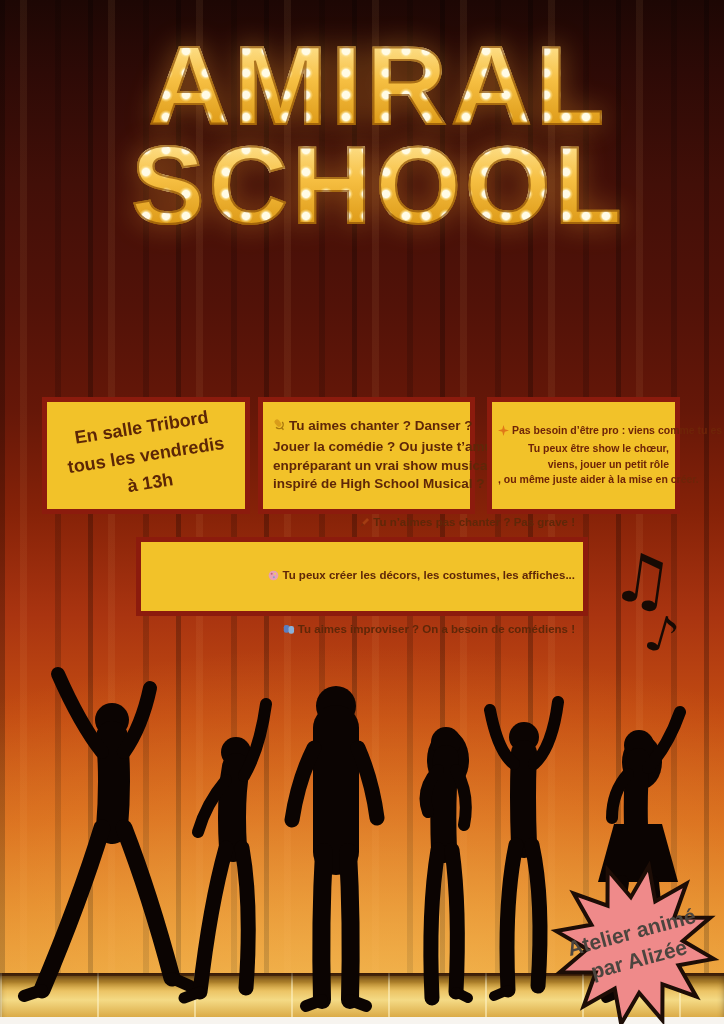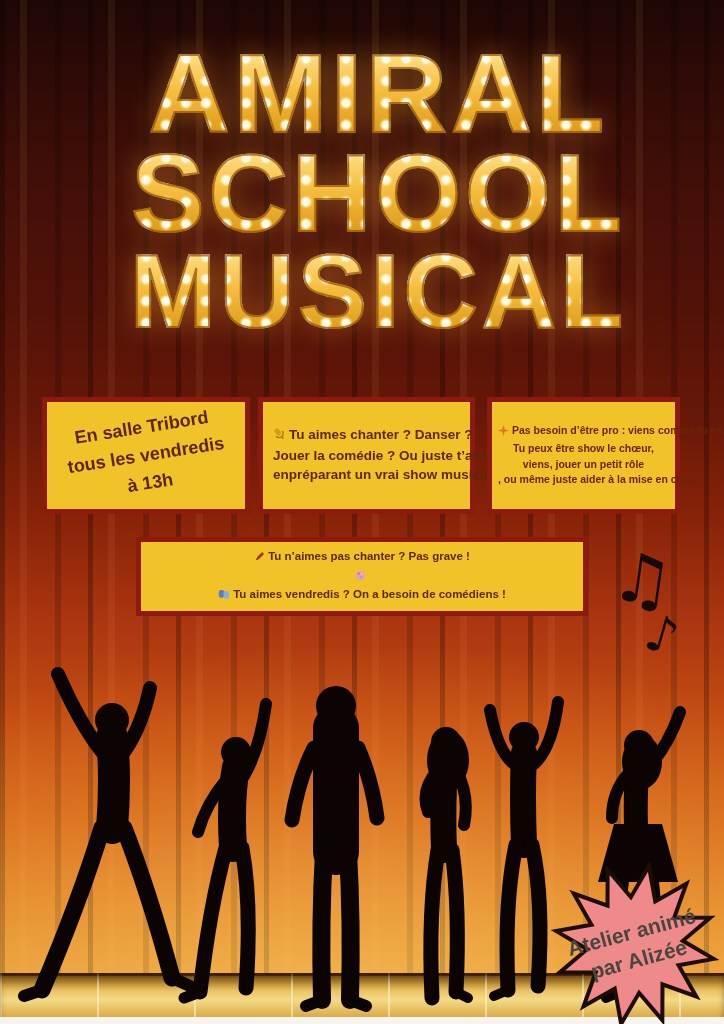--- a/index.html
+++ b/index.html
@@ -16,21 +16,21 @@
         rgba(0,0,0,.25) 0 5px, rgba(0,0,0,0) 5px 20px,
         rgba(255,190,120,.07) 20px 27px, rgba(0,0,0,0) 27px 55px,
         rgba(0,0,0,.17) 55px 61px, rgba(0,0,0,0) 61px 88px),
       linear-gradient(180deg,
         #1d0704 0%, #2d0a06 7%, #420f08 18%, #521208 30%,
         #651708 40%, #862208 50%, #a93410 60%, #c34c12 70%,
         #d56a1c 80%, #e18a2c 89%, #e7a13c 96%, #e9ab44 100%);
   }
 
   
-  .marquee { position:absolute; top:44px; left:0; width:100%; text-align:center;
+  .marquee { position:absolute; top:36px; left:0; width:100%; text-align:center;
              font-weight:bold; z-index:3;padding-left:33px; }
   .marquee .line {
     display:block; line-height:99px; letter-spacing:4px;
     color:#f3bd3a;
     filter: drop-shadow(0 0 14px rgba(255,170,50,.40));
   }
   .marquee .l1 { font-size:112px; }
   .marquee .l2 { font-size:110px; }
   .marquee .l3 { font-size:103px; }
   @supports ((-webkit-background-clip:text) or (background-clip:text)) {
@@ -55,22 +55,22 @@
   .box-schedule { left:42px;  top:397px; width:208px; height:117px; align-items:center; }
   .box-schedule .tilt { transform:rotate(-9deg); text-align:center;
                         font-size:18px; line-height:1.55; color:#5c2606; }
   .box-pitch    { left:258px; top:397px; width:217px; height:117px;
                   padding:6px 10px; font-size:13.5px; line-height:1.4; }
   .box-nopro    { left:487px; top:397px; width:193px; height:117px;
                   padding:4px 6px; font-size:10.5px; line-height:1.5;
                   text-align:center; color:#6e2408; }
   .box-wide     { left:136px; top:537px; width:452px; height:79px;
                   padding:4px 8px; font-size:11.5px; line-height:1.45;
-                  text-align:center; }
-  .ln { white-space:nowrap; }
+                  text-align:center;gap:35px; }
+  .ln { white-space:nowrap;text-align:right; }
   .icon { display:inline-block; vertical-align:-2px; margin-right:3px; }
 
   
   .note { position:absolute; z-index:3; color:#170a04;
           font-family:"DejaVu Sans", sans-serif; font-weight:bold; }
   .note-double { left:612px; top:540px; font-size:68px; transform:rotate(8deg); }
   .note-single { left:646px; top:606px; font-size:50px; transform:rotate(16deg); }
 
   
   .dancers { position:absolute; left:0; top:640px; width:724px; height:384px; z-index:5; }
@@ -95,21 +95,20 @@
                 font-size:21px; fill:#4c453f; text-anchor:middle; }
 </style>
 </head>
 <body>
 
 <div class="poster">
 
   <h1 class="marquee">
     <span class="line l1">AMIRAL</span>
     <span class="line l2">SCHOOL</span>
-    <span class="line l3">MUSICAL</span>
   </h1>
 
   <div class="ybox box-schedule">
     <div class="tilt">
       <div>En salle Tribord</div>
       <div>tous les vendredis</div>
       <div>à 13h</div>
     </div>
   </div>
 
@@ -118,20 +117,21 @@
       <span class="icon"><svg width="13" height="14" viewBox="0 0 13 14">
             <g transform="rotate(-40 6.5 7)">
               <rect x="4" y="0.5" width="5" height="8" rx="2.5" fill="#d99c1a"></rect>
               <path d="M2.5 6.5 a4 4 0 0 0 8 0" fill="none" stroke="#a8770f" stroke-width="1.4"></path>
               <line x1="6.5" y1="10.5" x2="6.5" y2="13.2" stroke="#a8770f" stroke-width="1.4"></line>
             </g>
           </svg></span><span>Tu aimes chanter ? Danser ?</span>
     </div>
     <div class="ln">Jouer la comédie ? Ou juste t’amuser</div>
     <div class="ln">enpréparant un vrai show musical</div>
+    <div class="ln">inspiré de High School Musical ?</div>
   </div>
 
   <div class="ybox box-nopro">
     <div class="ln">
       <span class="icon"><svg width="11" height="11" viewBox="0 0 14 14">
             <path d="M7 0 L8.6 5.4 L14 7 L8.6 8.6 L7 14 L5.4 8.6 L0 7 L5.4 5.4 Z" fill="#e07818"></path>
           </svg></span><span>Pas besoin d’être pro : viens comme tu es !</span>
     </div>
     <div class="ln">Tu peux être show le chœur,</div>
     <div class="ln">viens, jouer un petit rôle</div>
@@ -146,27 +146,27 @@
               <path d="M4.6 8.2 L6.1 11.6 L7.6 8.2 Z" fill="#7a2a0c"></path>
             </g>
           </svg></span><span>Tu n’aimes pas chanter ? Pas grave !</span>
     </div>
     <div class="ln">
       <span class="icon"><svg width="11" height="11" viewBox="0 0 12 12">
             <circle cx="6" cy="6" r="5.3" fill="#e8a0b4"></circle>
             <circle cx="4" cy="4.2" r="1.1" fill="#c06080"></circle>
             <circle cx="7.8" cy="4" r="1.1" fill="#e8d060"></circle>
             <circle cx="6.4" cy="8" r="1.1" fill="#80a0d0"></circle>
-          </svg></span>
+          </svg></span><span>Tu peux créer les décors, les costumes, les affiches...</span>
     </div>
     <div class="ln">
       <span class="icon"><svg width="12" height="11" viewBox="0 0 13 12">
             <rect x="0.8" y="1.2" width="6" height="8.4" rx="2.4" fill="#5a7ec0"></rect>
             <rect x="6" y="2.2" width="6" height="8.4" rx="2.4" fill="#8ab0d8"></rect>
-          </svg></span><span>Tu aimes vendredis ? On a besoin de comédiens !</span>
+          </svg></span><span>Tu aimes improviser ? On a besoin de comédiens !</span>
     </div>
   </div>
 
   <span class="note note-double">♫</span>
   <span class="note note-single">♪</span>
 
   <svg class="dancers" viewBox="0 0 724 384">
     <g>
       <circle class="fill" cx="112" cy="80" r="17"></circle>
       <path d="M112 97 Q116 140 112 188" stroke-width="32"></path>

